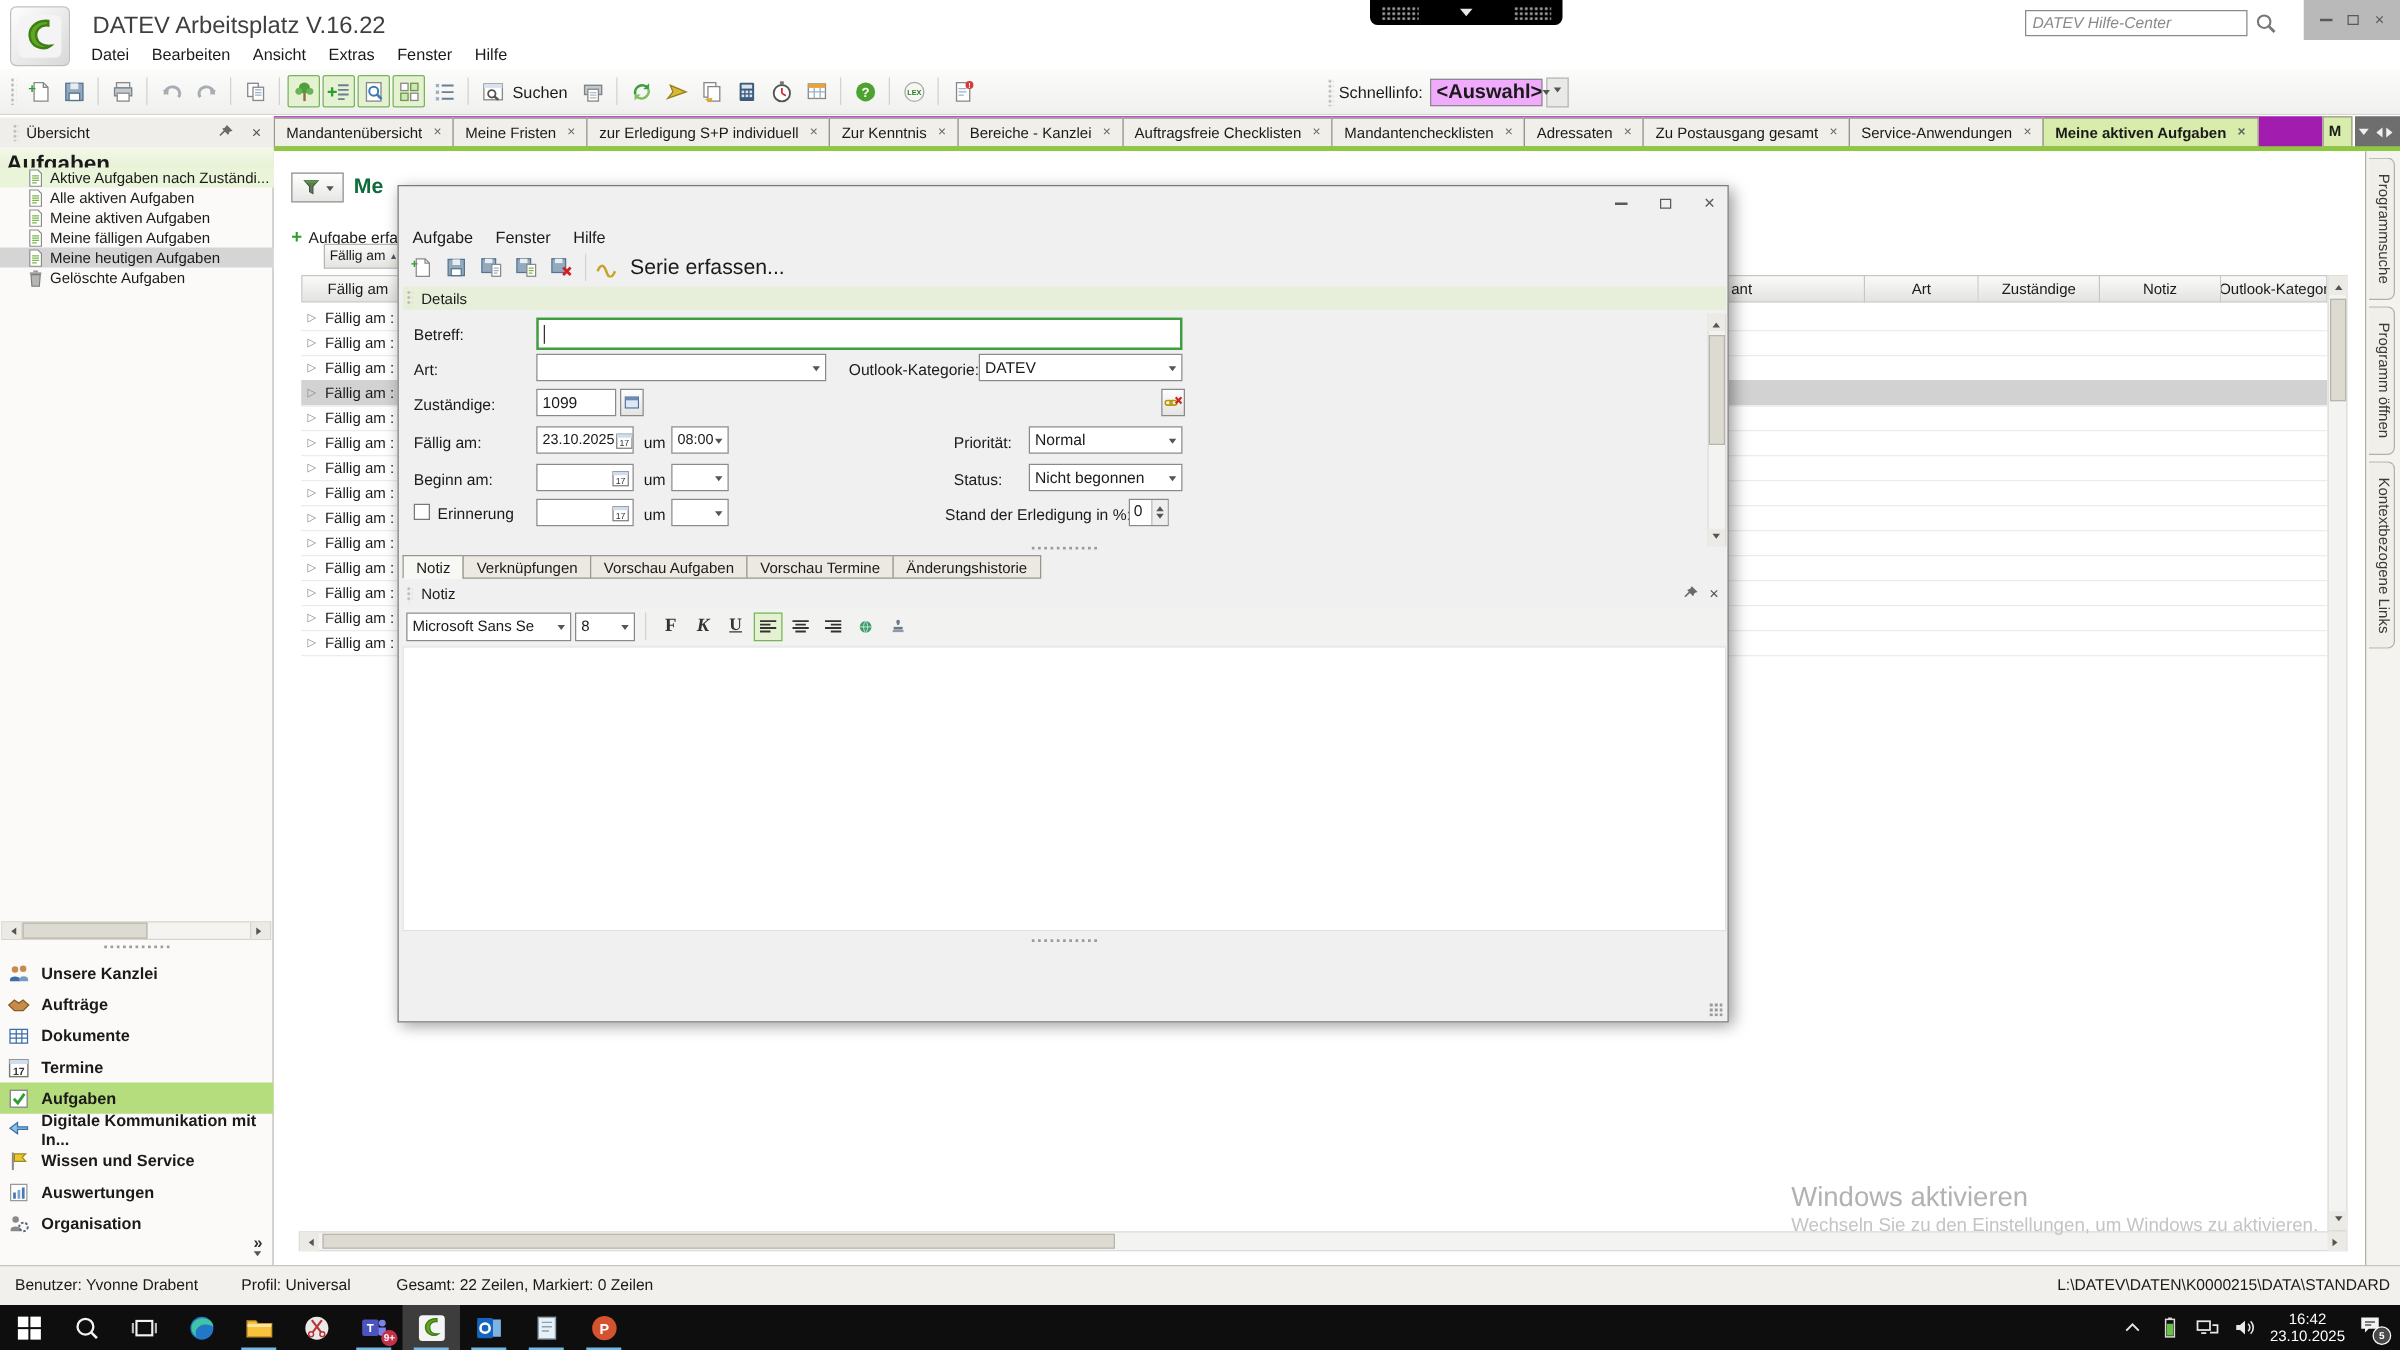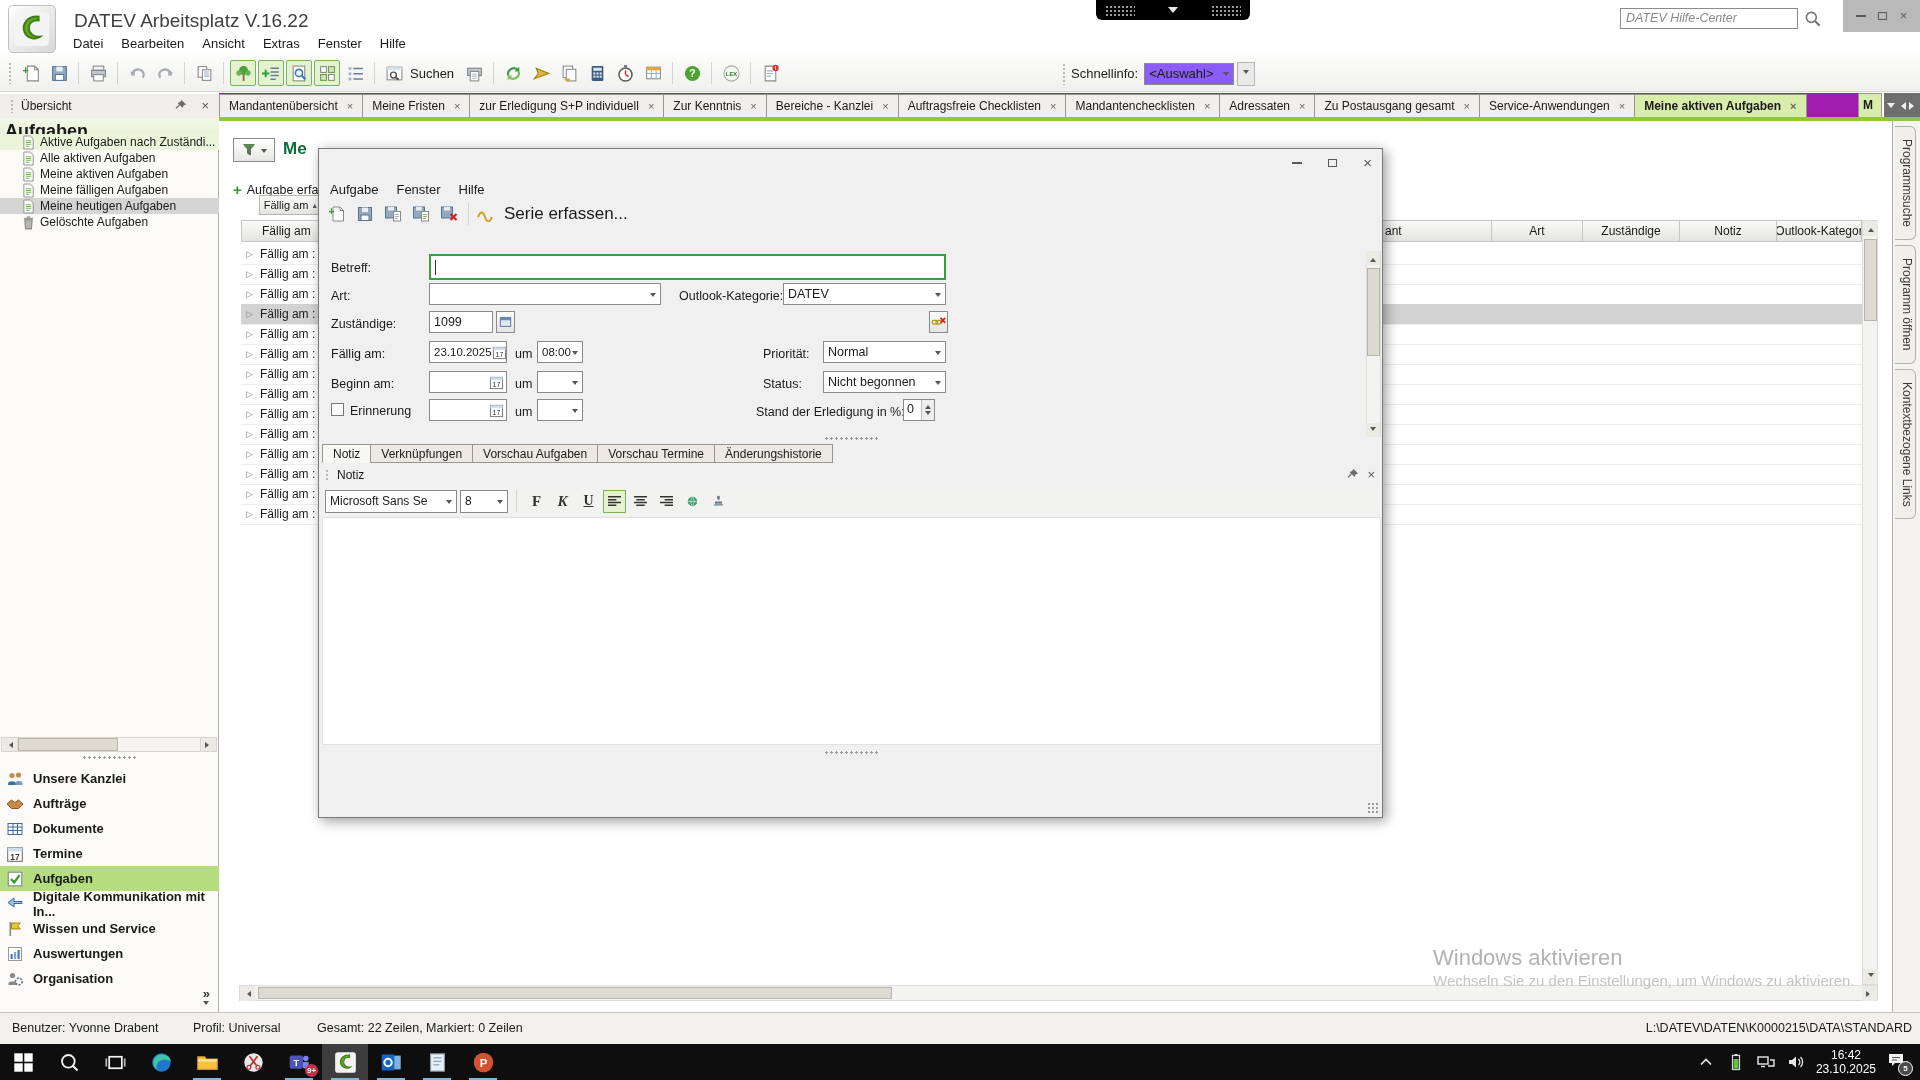--- a/index.html
+++ b/index.html
@@ -29,22 +29,22 @@
   #toolbar{left:0;top:55px;width:1920px;height:37px;background:linear-gradient(#fcfcfb,#f0f0ee);
            border-bottom:1px solid #d6d6d4;display:flex;align-items:center;padding-left:4px;box-sizing:border-box;}
   #tb-icons{display:flex;align-items:center;}
   .tbi{width:26px;height:26px;display:flex;align-items:center;justify-content:center;margin:0 1px;box-sizing:border-box;}
   .tbi svg{width:19px;height:19px;}
   .tbi.sel{border:1px solid #79b35c;background:#e4f2d2;border-radius:2px;}
   .tbsep{width:1px;height:22px;background:#d2d2d0;margin:0 5px;}
   .grip{width:5px;height:22px;background-image:radial-gradient(#b8b8b8 1px,transparent 1.2px);background-size:4px 4px;margin:0 4px;}
   .tb-label{font-size:13px;margin:0 6px 0 2px;}
   #schnellinfo{left:1058px;top:55px;height:37px;display:flex;align-items:center;position:absolute;}
-  #si-dd{width:90px;height:22px;border:1px solid #8a8a8a;background:#8b5cf6;font-size:13px;display:flex;
-         align-items:center;padding:0 4px;box-sizing:border-box;margin-left:6px;}
+  #si-dd{width:90px;height:22px;border:1px solid #8a8a8a;background:#f0abfc;font-size:16px;display:flex;
+         align-items:center;padding:0 4px;box-sizing:border-box;margin-left:6px;font-weight:bold;}
   .dda{margin-left:auto;width:0;height:0;border:3.5px solid transparent;border-top:4.5px solid #555;transform:translateY(2px);}
   #si-more{width:16px;height:22px;border:1px solid #b5b5b5;background:#e9e9e7;margin-left:3px;display:flex;
            align-items:center;justify-content:center;}
   
   #tabbar{left:219px;top:93px;width:1639px;height:25px;background:#a21caf;display:flex;align-items:flex-end;overflow:hidden;}
   .tab{height:24px;display:flex;align-items:center;background:#f1efe9;border:1px solid #98958c;margin-right:-1px;
        padding:0 9px;font-size:12px;box-sizing:border-box;white-space:nowrap;}
   .tab.active{background:#d8ecab;font-weight:bold;}
   .tab-close{font-size:11px;color:#666;margin-left:9px;}
   #tab-partial{left:1858px;top:93px;width:24px;height:25px;background:#d8ecab;border:1px solid #98958c;
@@ -808,20 +808,24 @@
           </div>
         </div>
       <div class="tbsep"></div>
       <span id="wave-mount">
           <svg viewBox="0 0 22 14">
             <path d="M2 10c2.5-6 5-6 7 0s4.5 6 7 0" fill="none" stroke="#c9a227" stroke-width="2"></path>
           </svg>
         </span>
       <span id="dlg-serie">Serie erfassen...</span>
     </div>
+    <div id="dlg-details">
+      <div class="grip"></div>
+      <span>Details</span>
+    </div>
 
     <span class="lbl" style="left:12px;top:112px;">Betreff:</span>
     <div class="fld" id="f-betreff">
         <span class="caret"></span>
         <span></span>
       </div>
 
     <span class="lbl" style="left:12px;top:140px;">Art:</span>
     <div class="fld" style="left:110px;top:134px;width:232px;height:22px;">
       <span></span>

